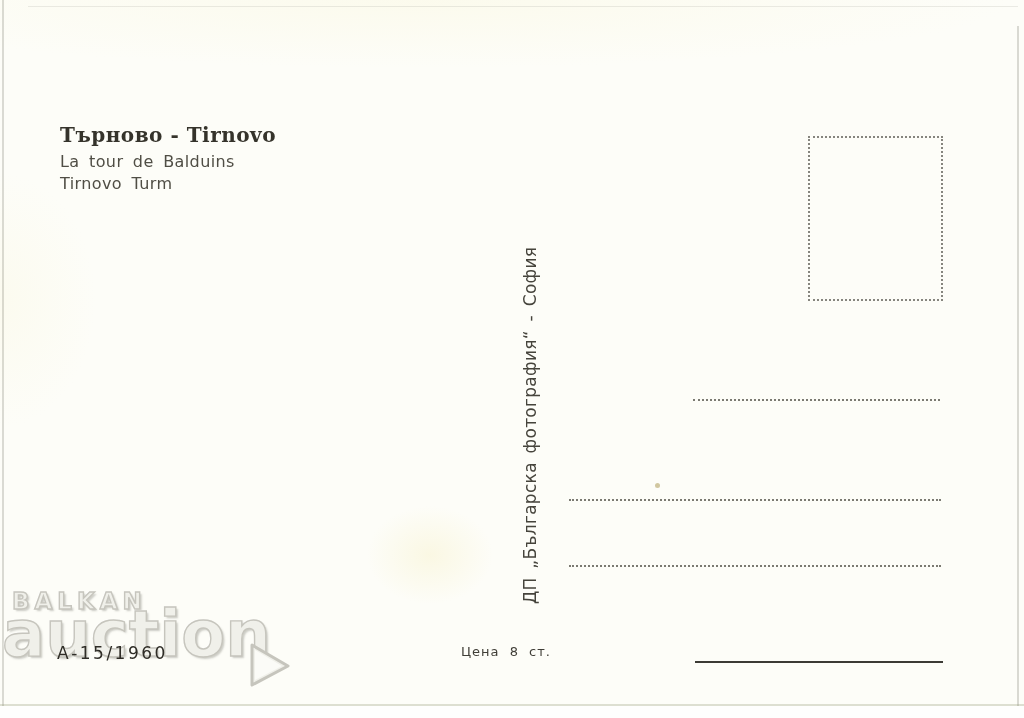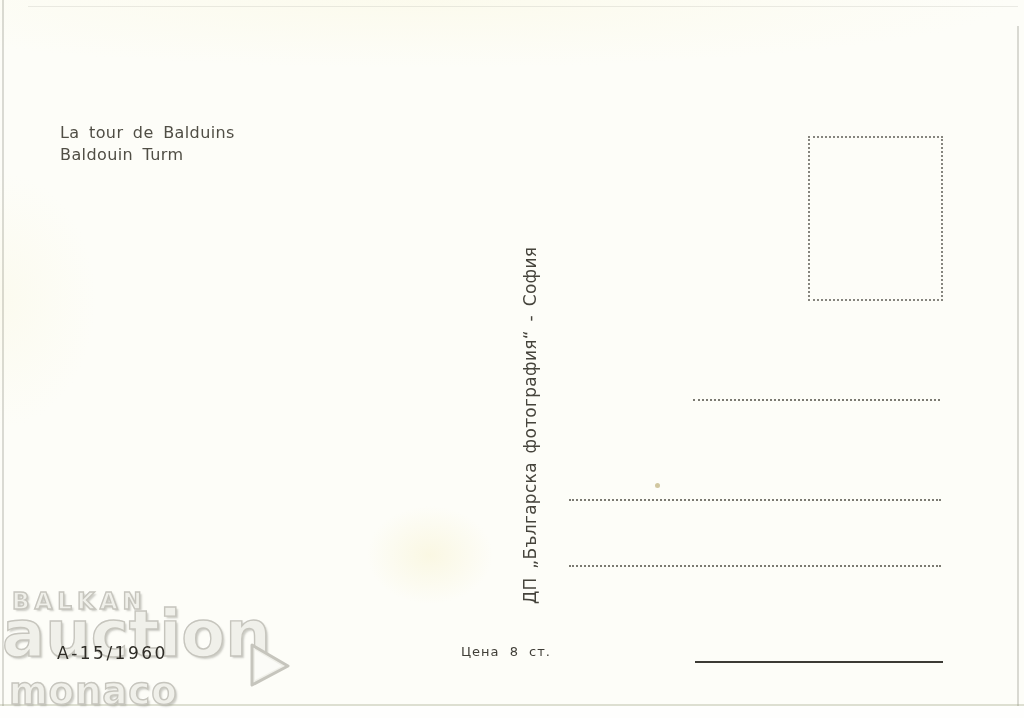--- a/index.html
+++ b/index.html
@@ -100,39 +100,39 @@
 
 <div class="card">
 
   <div class="edge edge-top"></div>
   <div class="edge edge-left"></div>
   <div class="edge edge-right"></div>
   <div class="edge edge-bottom"></div>
   <div class="below-card"></div>
 
   <div class="header">
+    <div class="title">Търново - Tirnovo</div>
     <div class="cap">La tour de Balduins</div>
-    <div class="cap">Baldouin Turm</div>
+    <div class="cap">Tirnovo Turm</div>
   </div>
 
   <div class="stamp-box"></div>
 
   <div class="publisher">ДП „Българска фотография“ - София</div>
 
   <div class="dots dline1"></div>
   <div class="dots dline2"></div>
   <div class="dots dline3"></div>
 
   <div class="speck"></div>
 
   <div class="wm wm-balkan">BALKAN</div>
   <div class="wm wm-auction">auction</div>
   <svg class="wm-arrow" width="48" height="48" viewBox="0 0 48 48">
     <polygon points="6,4 42,25 6,44" fill="#f0f0ea" stroke="#c6c5bd" stroke-width="3" stroke-linejoin="round"></polygon>
     <polygon points="9,9 36,25 9,39" fill="#fbfbf7" stroke="none"></polygon>
   </svg>
-  <div class="wm wm-monaco">monaco</div>
 
   <div class="catalog">А-15/1960</div>
   <div class="price">Цена 8 ст.</div>
   <div class="solid-line"></div>
 
 </div>
 
 </body></html>

